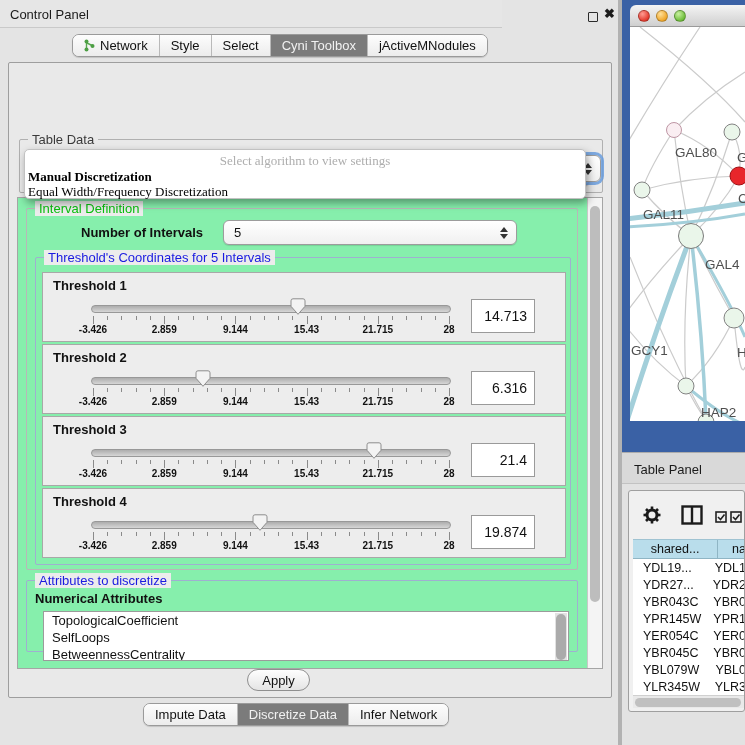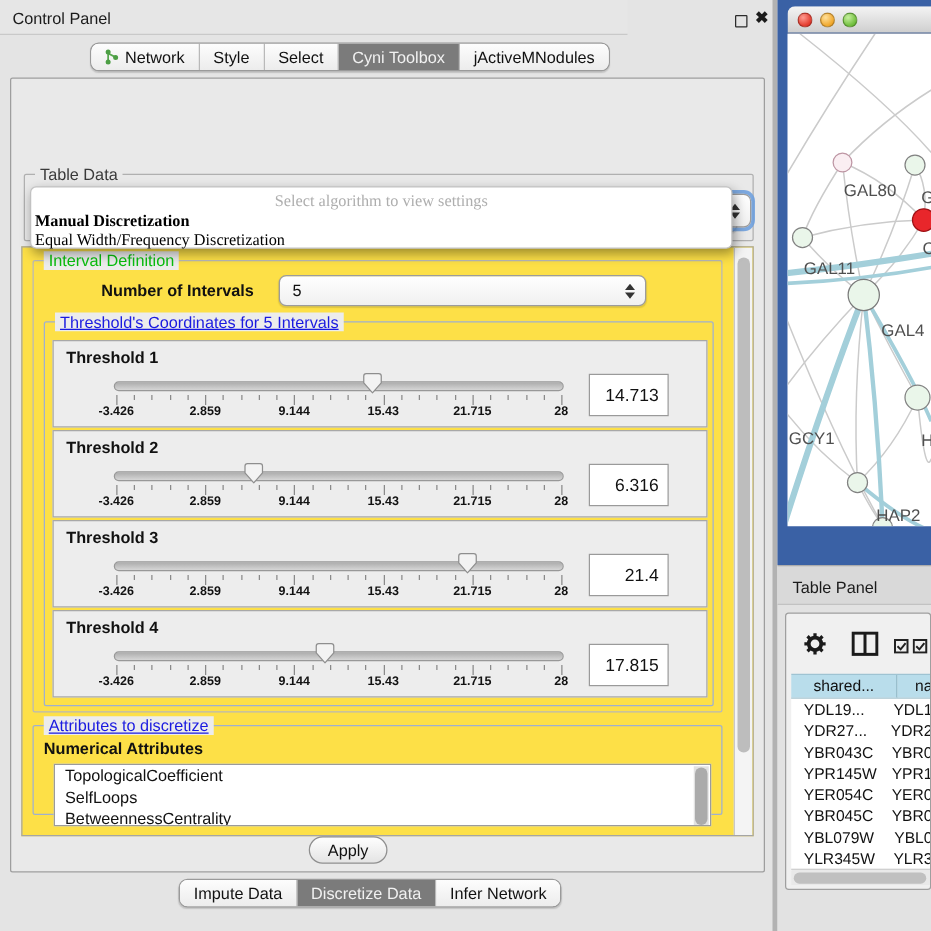--- a/index.html
+++ b/index.html
@@ -23,21 +23,21 @@
   .seg:last-child { border-right:none; }
   .seg.selected { background:#7B7B7B; color:#F1F1F1; }
 
   
   #main-panel { position:absolute; left:8px; top:62px; width:604px; height:636px;
                 background:#E9E9E9; border:1px solid #9E9E9E; border-radius:2px; }
   .group { position:absolute; border:1px solid #B0B0B0; border-radius:2px; }
   .group-title { position:absolute; top:-8px; left:8px; padding:0 4px; font-size:13px; background:#E9E9E9; }
   .gt-dark { color:#3a3a3a; }
   .gt-green { color:#09BE0E; }
-  .gt-blue  { color:#1A1AE0;text-decoration:underline; }
+  .gt-blue  { color:#1A1AE0; }
 
   
   .combo { position:absolute; background:linear-gradient(#FFFFFF,#F0F0F0); border:1px solid #9C9C9C;
            border-radius:6px; display:flex; align-items:center; box-shadow:0 1px 1px rgba(0,0,0,.12); }
   .combo .val { padding-left:10px; font-size:13px; color:#111; }
   .stepper { position:absolute; right:8px; top:50%; transform:translateY(-50%); display:flex;
              flex-direction:column; gap:2px; }
   .stepper i { width:0; height:0; border-left:4px solid transparent; border-right:4px solid transparent; }
   .stepper i.up { border-bottom:5px solid #333; }
   .stepper i.dn { border-top:5px solid #333; }
@@ -46,21 +46,21 @@
   #algo-popup { position:absolute; left:15px; top:86px; width:562px; height:50px; background:#FFFFFF;
                 border:1px solid #C2C2C2; border-radius:5px; box-shadow:2px 4px 9px rgba(0,0,0,.38); z-index:50;font-family:Liberation Serif, serif; }
   #algo-popup .ph { position:absolute; left:0; right:0; top:3px; text-align:center; font-size:13px; color:#AEAEAE; }
   #algo-popup .it1 { position:absolute; left:3px; top:19px; font-size:13px; font-weight:bold; color:#000; }
   #algo-popup .it2 { position:absolute; left:3px; top:34px; font-size:13px; color:#000; }
   
   #algo-combo { left:540px; top:92px; width:52px; height:27px; z-index:10;
                 box-shadow:0 0 0 3px rgba(105,156,221,.85); }
 
   
-  #viewport { position:absolute; left:8px; top:134px; width:586px; height:472px; background:#fde047;
+  #viewport { position:absolute; left:8px; top:134px; width:586px; height:472px; background:#86efac;
               border:1px solid #A5A5A5; overflow:hidden; }
   #vp-scrollbar { position:absolute; right:0; top:0; width:15px; height:470px; background:#F4F4F4;
                   border-left:1px solid #C8C8C8; }
   #vp-thumb { position:absolute; left:2px; top:8px; width:10px; height:396px; background:#BDBDBD; border-radius:5px; }
 
   
   .tpanel { position:absolute; left:6px; width:524px; height:70px; background:#EDEDED; border:1px solid #A8A8A8; }
   .tlabel { position:absolute; left:10px; top:5px; font-size:13px; font-weight:bold; color:#111; }
   .track { position:absolute; left:48px; top:32px; width:360px; height:8px; border-radius:4px;
            background:linear-gradient(#ADADAD,#D6D6D6); border:1px solid #989898; }
@@ -369,21 +369,21 @@
                 <div class="tick major" style="left: 358px;"></div>
               </div>
             <div class="tick-labels">
                 <span class="tick-label" style="left: 2px;">-3.426</span>
                 <span class="tick-label" style="left: 73.2px;">2.859</span>
                 <span class="tick-label" style="left: 144.4px;">9.144</span>
                 <span class="tick-label" style="left: 215.6px;">15.43</span>
                 <span class="tick-label" style="left: 286.8px;">21.715</span>
                 <span class="tick-label" style="left: 358px;">28</span>
               </div>
-            <div class="vbox">17.815</div>
+            <div class="vbox">19.874</div>
           </div>
         </div>
       </div>
 
       <div class="group" style="left:8px; top:382px; width:552px; height:72px; border-color:#9FB0D0;">
         <span class="group-title gt-blue" style="background:#ECECEC;">Attributes to discretize</span>
         <span style="position:absolute; left:8px; top:10px; font-size:13px; font-weight:bold;">Numerical Attributes</span>
         <div id="attr-list">
           <div class="attr-item">TopologicalCoefficient</div>
             <div class="attr-item">SelfLoops</div>

